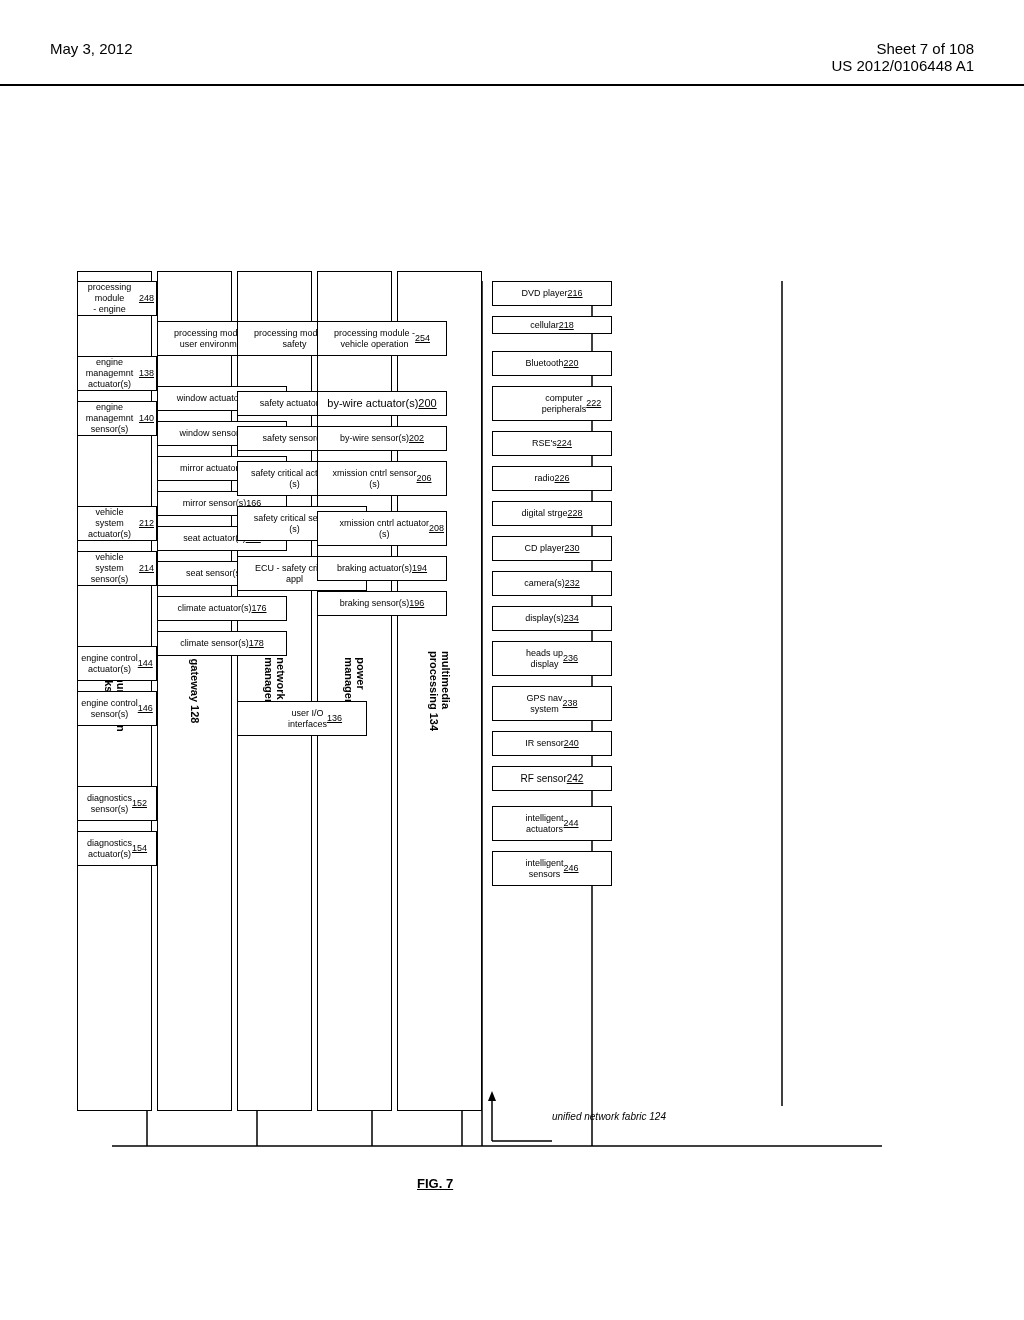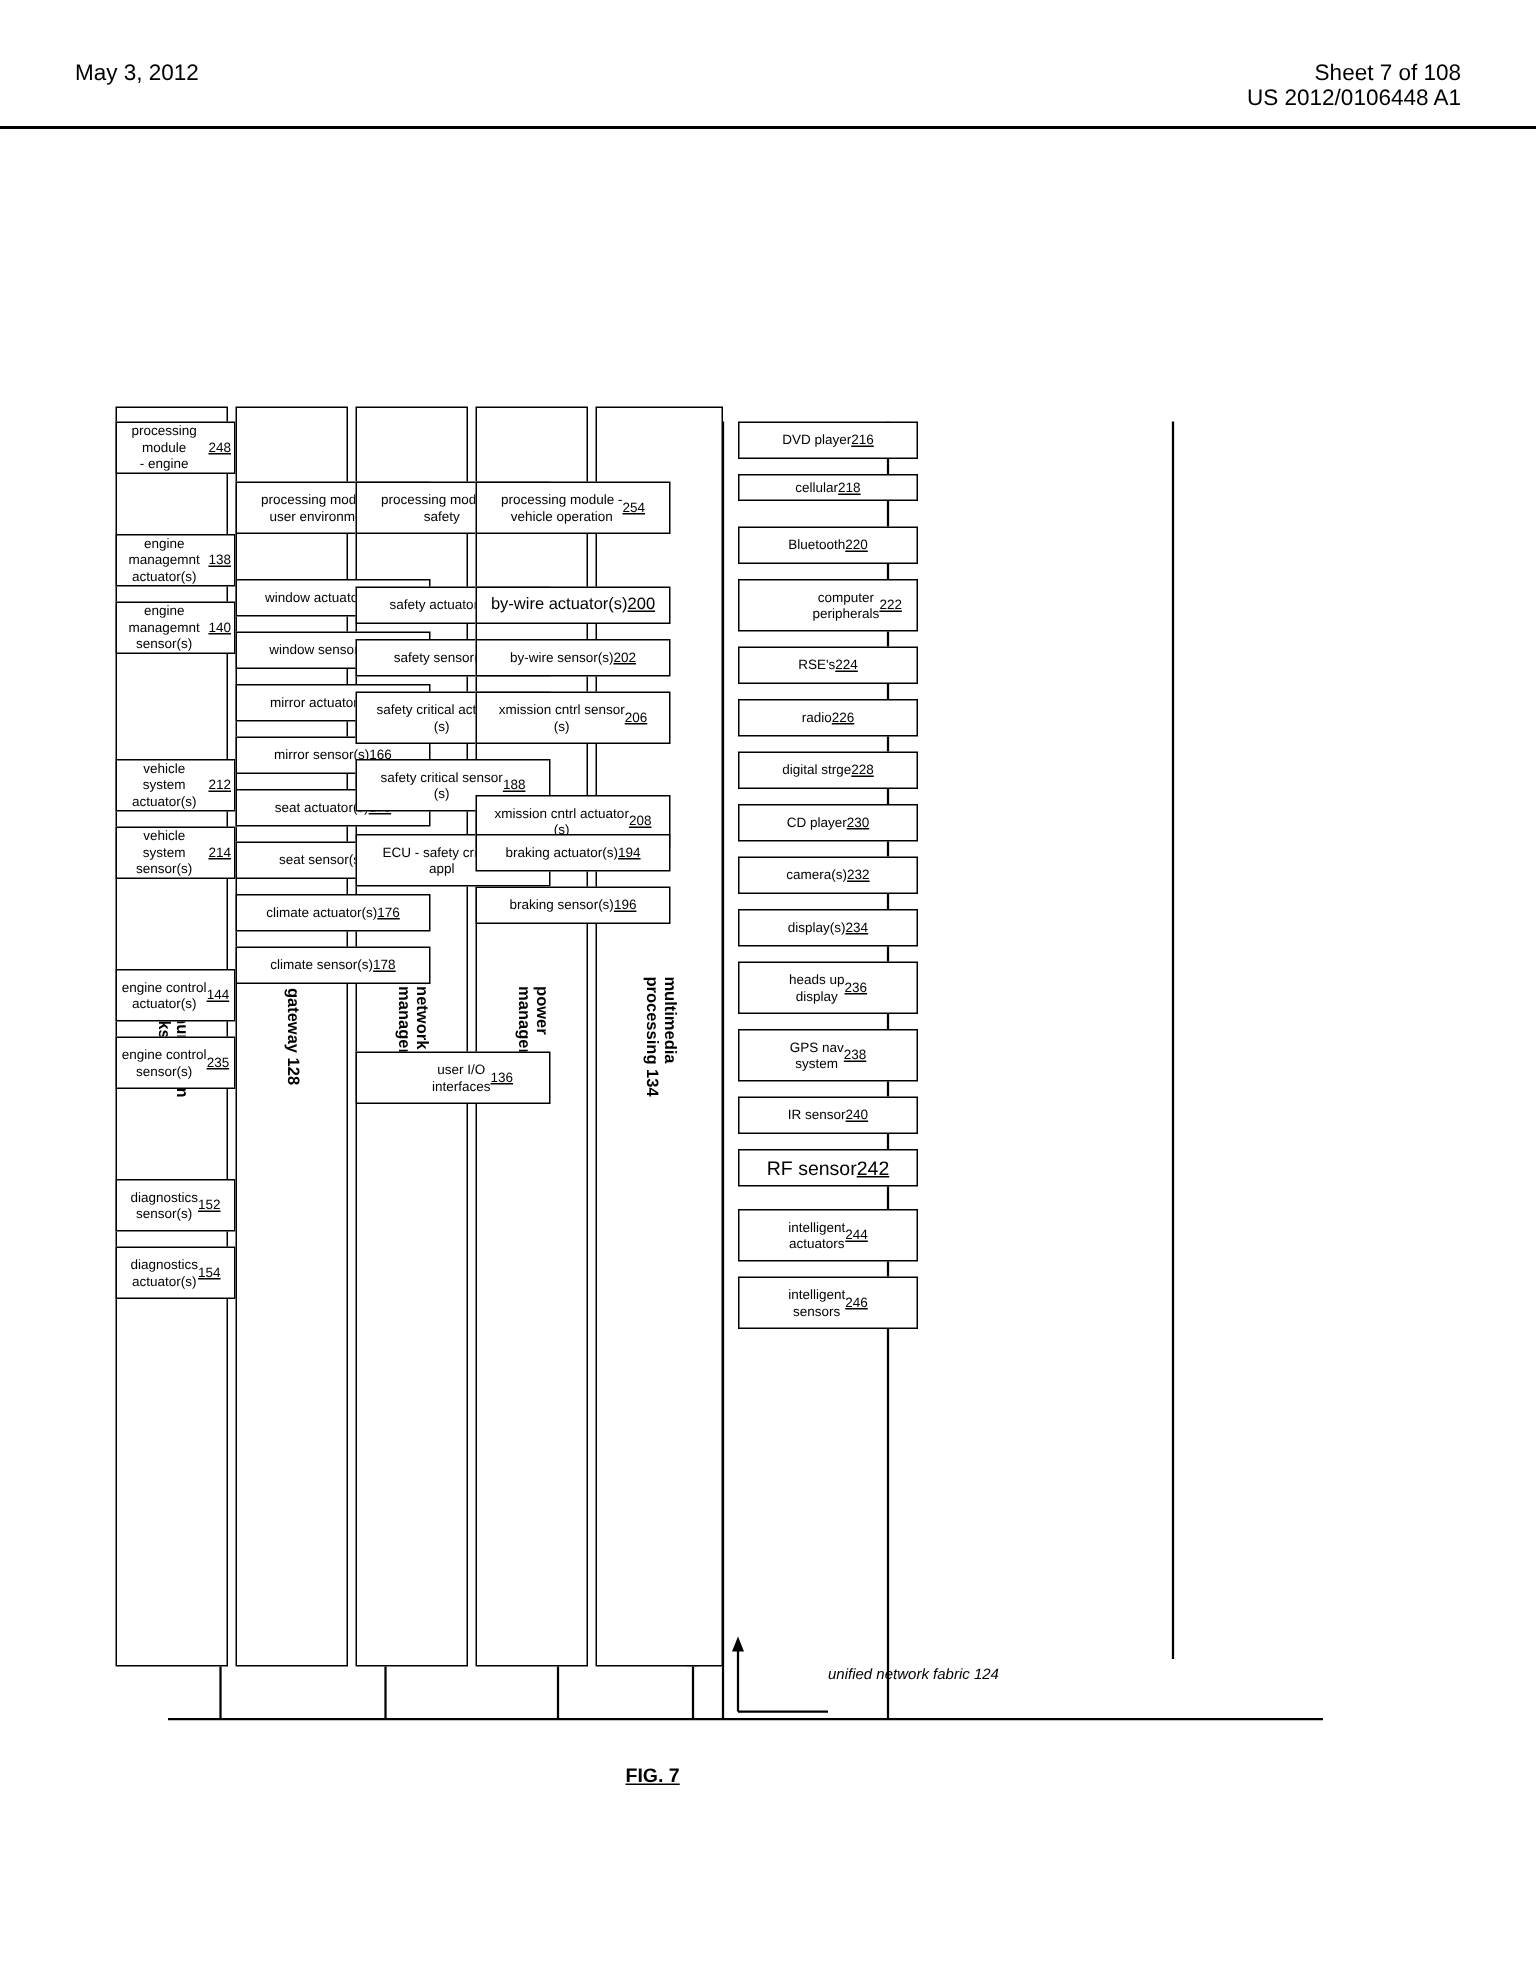--- a/index.html
+++ b/index.html
@@ -183,21 +183,21 @@
 
   <div class="inner-box" style="left:15px; top:425px; width:80px; height:35px; font-size:9px;">
     vehicle system<br>sensor(s) <span class="underline">214</span>
   </div>
 
   <div class="inner-box" style="left:15px; top:520px; width:80px; height:35px; font-size:9px;">
     engine control<br>actuator(s) <span class="underline">144</span>
   </div>
 
   <div class="inner-box" style="left:15px; top:565px; width:80px; height:35px; font-size:9px;">
-    engine control<br>sensor(s) <span class="underline">235</span>
+    engine control<br>sensor(s) <span class="underline">146</span>
   </div>
 
   <div class="inner-box" style="left:15px; top:660px; width:80px; height:35px; font-size:9px;">
     diagnostics<br>sensor(s) <span class="underline">152</span>
   </div>
 
   <div class="inner-box" style="left:15px; top:705px; width:80px; height:35px; font-size:9px;">
     diagnostics<br>actuator(s) <span class="underline">154</span>
   </div>
 
@@ -274,21 +274,21 @@
   </div>
 
   <div class="inner-box" style="left:255px; top:300px; width:130px; height:25px; font-size:9px;">
     by-wire sensor(s) <span class="underline">202</span>
   </div>
 
   <div class="inner-box" style="left:255px; top:335px; width:130px; height:35px; font-size:9px;">
     xmission cntrl sensor<br>(s) <span class="underline">206</span>
   </div>
 
-  <div class="inner-box" style="left:255px; top:404px; width:130px; height:35px; font-size:9px;">
+  <div class="inner-box" style="left:255px; top:385px; width:130px; height:35px; font-size:9px;justify-content:flex-end;">
     xmission cntrl actuator<br>(s) <span class="underline">208</span>
   </div>
 
   <div class="inner-box" style="left:255px; top:430px; width:130px; height:25px; font-size:9px;">
     braking actuator(s) <span class="underline">194</span>
   </div>
 
   <div class="inner-box" style="left:255px; top:465px; width:130px; height:25px; font-size:9px;">
     braking sensor(s) <span class="underline">196</span>
   </div>
@@ -338,21 +338,21 @@
   </div>
 
   <div class="inner-box" style="left:430px; top:560px; width:120px; height:35px; font-size:9px;">
     GPS nav<br>system <span class="underline">238</span>
   </div>
 
   <div class="inner-box" style="left:430px; top:605px; width:120px; height:25px; font-size:9px;">
     IR sensor <span class="underline">240</span>
   </div>
 
-  <div class="inner-box" style="left:430px; top:640px; width:120px; height:25px; font-size:13px;">
+  <div class="inner-box" style="left:430px; top:640px; width:120px; height:25px; font-size:10px;">
     RF sensor <span class="underline">242</span>
   </div>
 
   <div class="inner-box" style="left:430px; top:680px; width:120px; height:35px; font-size:9px;">
     intelligent<br>actuators <span class="underline">244</span>
   </div>
 
   <div class="inner-box" style="left:430px; top:725px; width:120px; height:35px; font-size:9px;">
     intelligent<br>sensors <span class="underline">246</span>
   </div>

